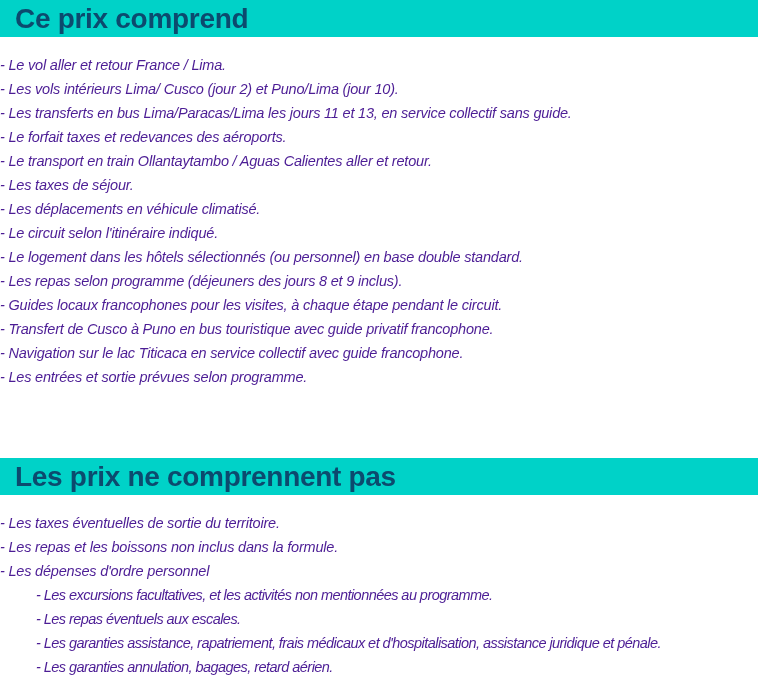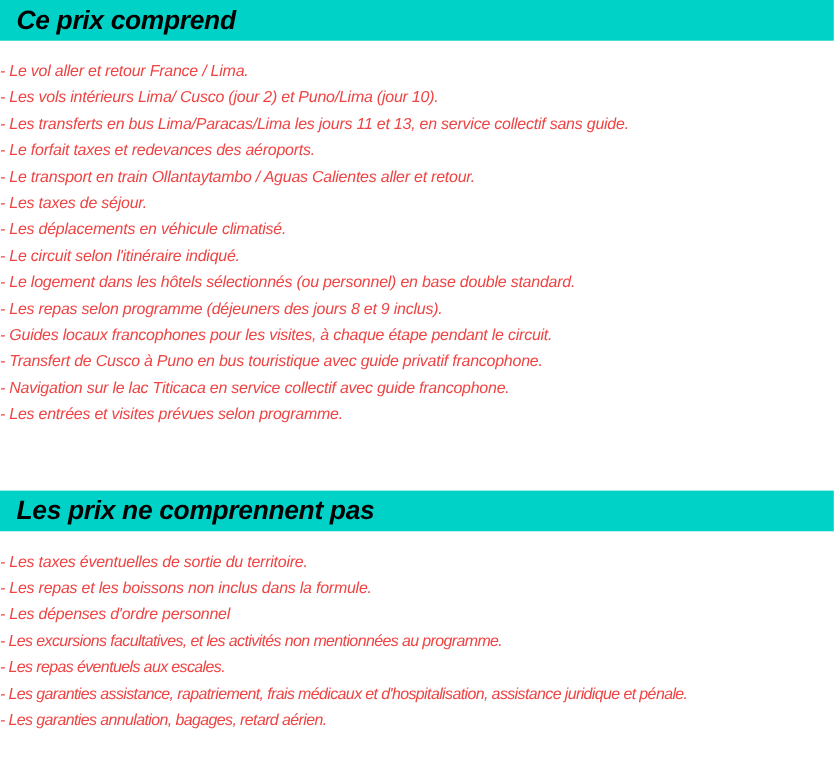--- a/index.html
+++ b/index.html
@@ -22,47 +22,46 @@
     .section-header {
       background: #00d2c8;
       height: 37px;
       width: 758px;
       box-sizing: border-box;
       padding-left: 15px;
       display: flex;
       align-items: center;
     }
     .section-title {
-      color: #000000;
-      font-style: italic;
+      color: #0c4a6e;
       font-weight: bold;
-      font-size: 24px;
+      font-size: 28px;
       letter-spacing: -0.3px;
       line-height: 37px;
       margin: 0;
     }
     .item-list {
       list-style: none;
       margin: 0;
       padding: 0;
     }
     .item {
       font-style: italic;
       font-size: 14.5px;
-      color: #ef4444;
+      color: #4c1d95;
       line-height: 24px;
       height: 24px;
       white-space: nowrap;
       letter-spacing: -0.2px;
     }
     #section-included { top: 0; }
     #section-included .item-list { margin-top: 16px; }
-    #section-excluded { top: 446px; }
+    #section-excluded { top: 458px; }
     #section-excluded .item-list { margin-top: 16px; }
-    #section-excluded .item.condensed { letter-spacing: -0.55px; }
+    #section-excluded .item.condensed { letter-spacing: -0.55px; padding-left: 36px; }
   </style>
 </head>
 <body>
 
 <div class="section" id="section-included">
   <div class="section-header">
     <h2 class="section-title">Ce prix comprend</h2>
   </div>
   <ul class="item-list">
     <li class="item">- Le vol aller et retour France / Lima.</li>
@@ -71,21 +70,21 @@
     <li class="item">- Le forfait taxes et redevances des aéroports.</li>
     <li class="item">- Le transport en train Ollantaytambo / Aguas Calientes aller et retour.</li>
     <li class="item">- Les taxes de séjour.</li>
     <li class="item">- Les déplacements en véhicule climatisé.</li>
     <li class="item">- Le circuit selon l'itinéraire indiqué.</li>
     <li class="item">- Le logement dans les hôtels sélectionnés (ou personnel) en base double standard.</li>
     <li class="item">- Les repas selon programme (déjeuners des jours 8 et 9 inclus).</li>
     <li class="item">- Guides locaux francophones pour les visites, à chaque étape pendant le circuit.</li>
     <li class="item">- Transfert de Cusco à Puno en bus touristique avec guide privatif francophone.</li>
     <li class="item">- Navigation sur le lac Titicaca en service collectif avec guide francophone.</li>
-    <li class="item">- Les entrées et visites prévues selon programme.</li>
+    <li class="item">- Les entrées et sortie prévues selon programme.</li>
   </ul>
 </div>
 
 <div class="section" id="section-excluded">
   <div class="section-header">
     <h2 class="section-title">Les prix ne comprennent pas</h2>
   </div>
   <ul class="item-list">
     <li class="item">- Les taxes éventuelles de sortie du territoire.</li>
     <li class="item">- Les repas et les boissons non inclus dans la formule.</li>

